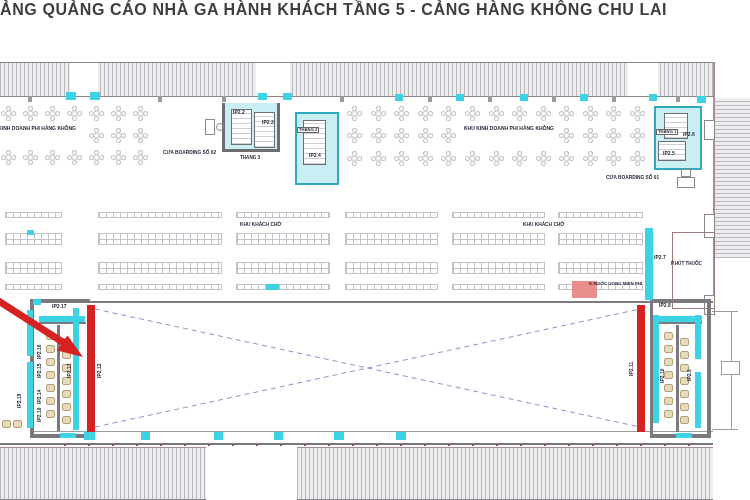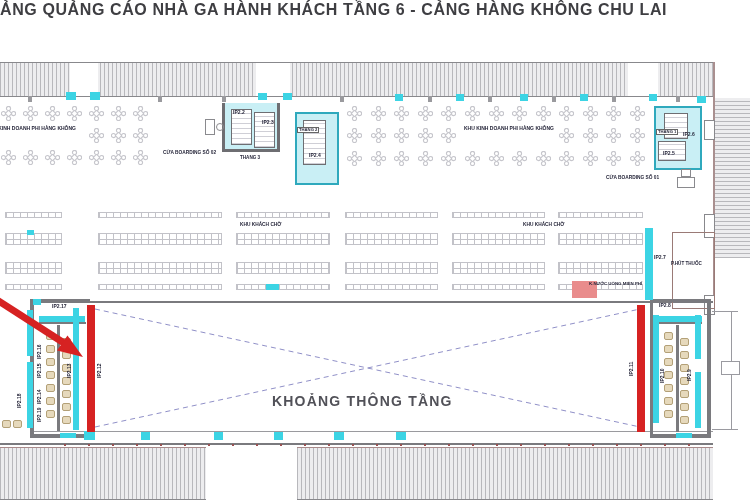--- a/index.html
+++ b/index.html
@@ -34,21 +34,21 @@
   .lbl.boxed{border:1px solid #666;background:#fff;padding:0 1px;}
   .notch{position:absolute;background:#fff;border:1px solid #88888c;box-sizing:border-box;}
   .dimbox{position:absolute;background:#fff;border:1px solid #9a9aa0;box-sizing:border-box;}
   svg{position:absolute;overflow:visible;}
 </style>
 </head>
 <body>
 
 <div id="stage">
 
-  <div id="page-title">ẢNG QUẢNG CÁO NHÀ GA HÀNH KHÁCH TẦNG 6 - CẢNG HÀNG KHÔNG CHU LAI</div>
+  <div id="page-title">ẢNG QUẢNG CÁO NHÀ GA HÀNH KHÁCH TẦNG 5 - CẢNG HÀNG KHÔNG CHU LAI</div>
 
   <div class="hatch-v" style="left:0;top:62px;width:715px;height:35px;"></div>
   <div class="gapwhite" style="left:70px;top:63px;width:28px;height:33px;"></div>
   <div class="gapwhite" style="left:256px;top:63px;width:34px;height:33px;"></div>
   <div class="gapwhite" style="left:628px;top:63px;width:30px;height:33px;"></div>
 
   <div class="hatch-h" style="left:714px;top:98px;width:36px;height:160px;border-left:1px solid #88888c;"></div>
   <div class="thinline" style="left:713px;top:62px;width:2px;height:250px;background:#a98f8f;"></div>
   <div class="notch" style="left:704px;top:120px;width:11px;height:20px;"></div>
   <div class="notch" style="left:704px;top:214px;width:11px;height:24px;"></div>
@@ -349,21 +349,20 @@
       <div class="lbl" style="left: 17px; top: 408px; font-size: 5px; font-weight: 700; transform: rotate(-90deg); transform-origin: 0px 0px;">IP2.18</div>
       <div class="lbl" style="left: 37px; top: 359px; font-size: 5px; font-weight: 700; transform: rotate(-90deg); transform-origin: 0px 0px;">IP2.16</div>
       <div class="lbl" style="left: 37px; top: 378px; font-size: 5px; font-weight: 700; transform: rotate(-90deg); transform-origin: 0px 0px;">IP2.15</div>
       <div class="lbl" style="left: 37px; top: 404px; font-size: 5px; font-weight: 700; transform: rotate(-90deg); transform-origin: 0px 0px;">IP2.14</div>
       <div class="lbl" style="left: 37px; top: 422px; font-size: 5px; font-weight: 700; transform: rotate(-90deg); transform-origin: 0px 0px;">IP2.19</div>
       <div class="lbl" style="left: 67px; top: 378px; font-size: 5px; font-weight: 700; transform: rotate(-90deg); transform-origin: 0px 0px;">IP2.13</div>
       <div class="lbl" style="left: 97px; top: 378px; font-size: 5px; font-weight: 700; transform: rotate(-90deg); transform-origin: 0px 0px;">IP2.12</div>
       <div class="lbl" style="left: 629px; top: 376px; font-size: 5px; font-weight: 700; transform: rotate(-90deg); transform-origin: 0px 0px;">IP2.11</div>
       <div class="lbl" style="left: 660px; top: 383px; font-size: 5px; font-weight: 700; transform: rotate(-90deg); transform-origin: 0px 0px;">IP2.10</div>
       <div class="lbl" style="left: 687px; top: 381px; font-size: 5px; font-weight: 700; transform: rotate(-90deg); transform-origin: 0px 0px;">IP2.9</div>
-      <div class="lbl" style="left: 272px; top: 394px; font-size: 14px; font-weight: 700; letter-spacing: 1.2px; color: rgb(81, 81, 88);">KHOẢNG THÔNG TẦNG</div>
     </div>
 
   <svg class="layer" width="750" height="500" style="pointer-events:none;z-index:40;">
     <line x1="-6" y1="298" x2="64" y2="343" stroke="#d62222" stroke-width="7"></line>
     <polygon points="83,357 57,350.5 67.5,335.5" fill="#d62222"></polygon>
   </svg>
 
 </div>
 
 </body></html>

